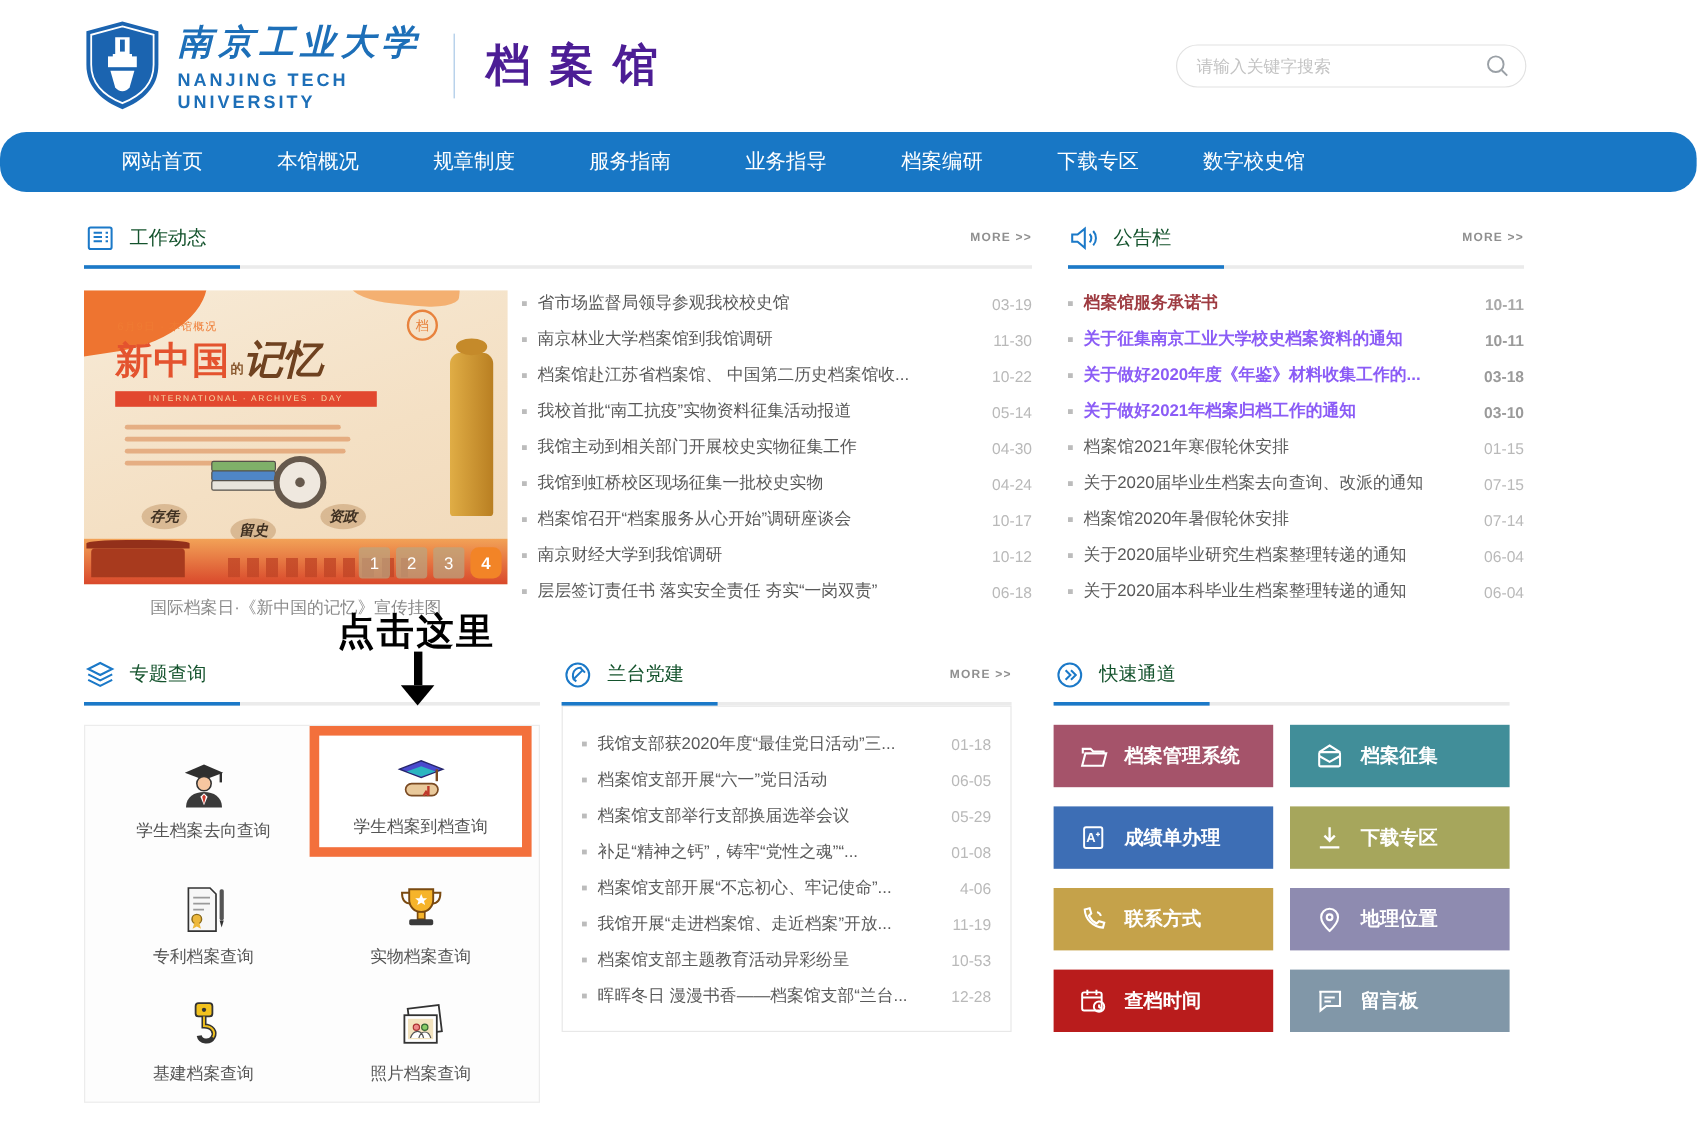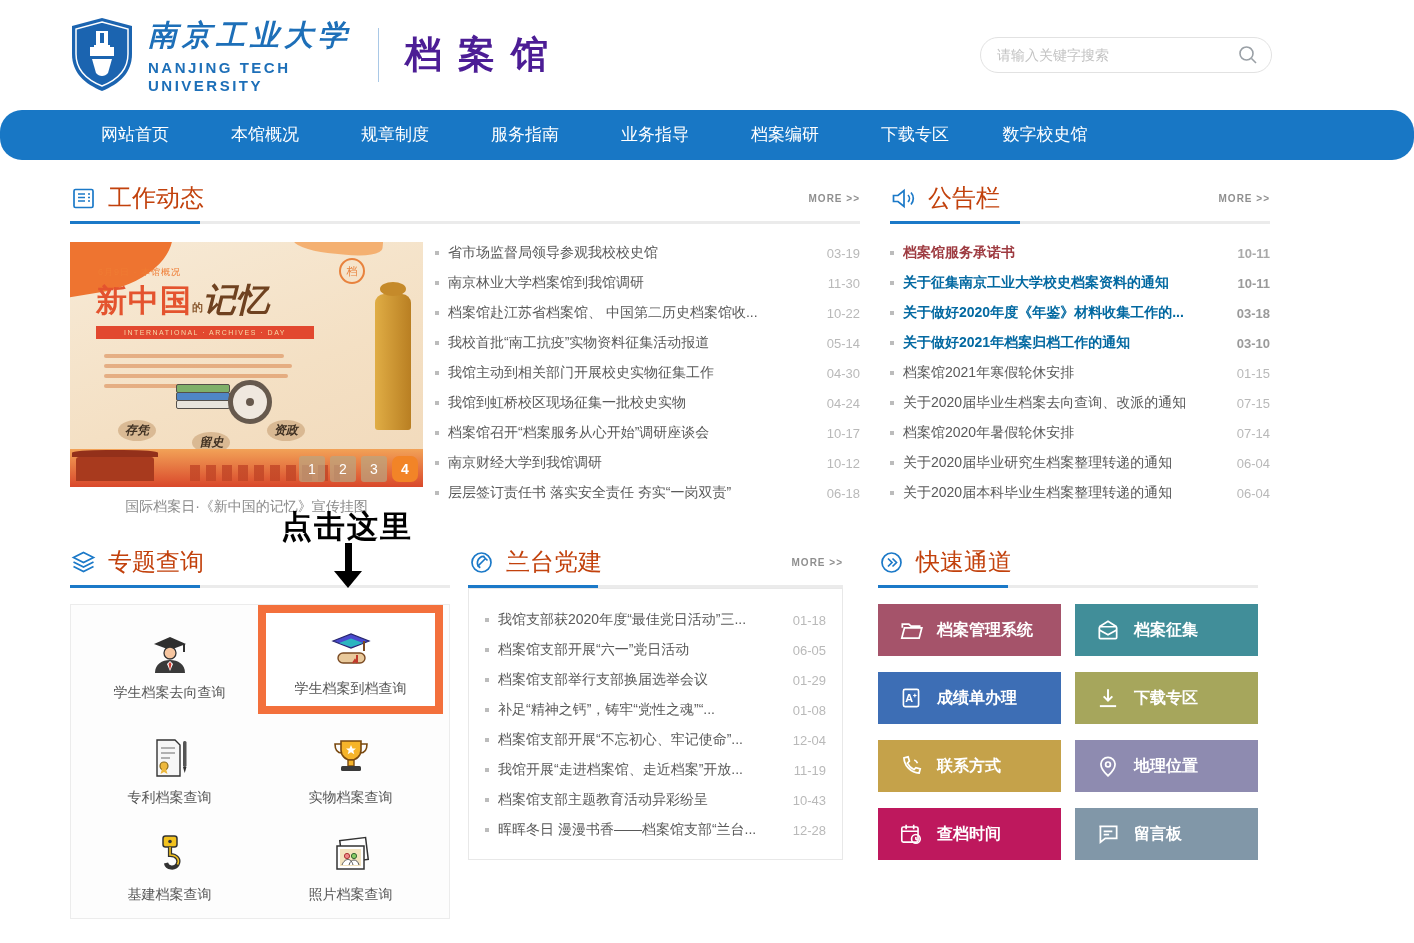--- a/index.html
+++ b/index.html
@@ -21,32 +21,32 @@
   .search input { border: none; outline: none; flex: 1; font-size: 14px; color: #666; font-family: inherit; }
   .search input::placeholder { color: #c3c3c3; }
   
   .nav { height: 50px; background: #1877c5; border-radius: 22px; }
   .nav-inner { margin-left: 70px; display: flex; }
   .nav-item { min-width: 130px; text-align: center; line-height: 50px; color: #fff; font-size: 17px; cursor: pointer; }
   
   .container { width: 1200px; margin: 22px 0 0 70px; }
   .sec-head { display: flex; align-items: center; height: 32px; }
   .sec-icon { width: 27px; height: 27px; margin-right: 11px; flex: none; }
-  .sec-title { color: #c2410c; font-size: 24px; }
+  .sec-title { color: #14532d; font-size: 16px; }
   .sec-more { margin-left: auto; color: #8f8f8f; font-size: 10px; font-weight: bold; letter-spacing: 1px; cursor: pointer; }
   .sec-underline { height: 3px; background: #ebebeb; margin-top: 7px; position: relative; }
   .sec-underline::after { content: ""; position: absolute; left: 0; top: 0; height: 3px; width: 130px; background: #1b79c8; }
   
   .list-item { height: 30px; display: flex; align-items: center; cursor: pointer; }
   .bullet { width: 4px; height: 4px; background: #bcbcbc; margin-right: 9px; flex: none; }
   .item-text { color: #595959; font-size: 14px; flex: 1; white-space: nowrap; overflow: hidden; text-overflow: ellipsis; }
   .item-date { color: #b9b9b9; font-size: 13px; margin-left: 12px; flex: none; }
   .n-red .item-text { color: #9e3b41; font-weight: bold; }
   .n-red .item-date { font-weight: bold; color: #a9a9a9; }
-  .n-bold .item-text { color: #0369a1; font-weight: bold; }
+  .n-bold .item-text { color: #8b5cf6; font-weight: bold; }
   .n-bold .item-date { font-weight: bold; color: #9a9a9a; }
   
   .row1 { display: flex; }
   .col-news { width: 790px; margin-right: 30px; }
   .col-notice { width: 380px; }
   .news-body { display: flex; margin-top: 18px; }
   .carousel { width: 353px; flex: none; }
   .poster { width: 353px; height: 245px; position: relative; overflow: hidden;
     background: linear-gradient(160deg, #f7ead6 0%, #f4e0c4 55%, #f1d9ba 100%); cursor: pointer; }
   .p-corner { position: absolute; left: -46px; top: -42px; width: 150px; height: 92px; background: #ee7430;
@@ -421,41 +421,41 @@
             <span class="item-date">01-18</span>
           </div>
         <div class="list-item">
             <span class="bullet"></span>
             <span class="item-text">档案馆支部开展“六一”党日活动</span>
             <span class="item-date">06-05</span>
           </div>
         <div class="list-item">
             <span class="bullet"></span>
             <span class="item-text">档案馆支部举行支部换届选举会议</span>
-            <span class="item-date">01-29</span>
+            <span class="item-date">05-29</span>
           </div>
         <div class="list-item">
             <span class="bullet"></span>
             <span class="item-text">补足“精神之钙”，铸牢“党性之魂”“...</span>
             <span class="item-date">01-08</span>
           </div>
         <div class="list-item">
             <span class="bullet"></span>
             <span class="item-text">档案馆支部开展“不忘初心、牢记使命”...</span>
-            <span class="item-date">12-04</span>
+            <span class="item-date">4-06</span>
           </div>
         <div class="list-item">
             <span class="bullet"></span>
             <span class="item-text">我馆开展“走进档案馆、走近档案”开放...</span>
             <span class="item-date">11-19</span>
           </div>
         <div class="list-item">
             <span class="bullet"></span>
             <span class="item-text">档案馆支部主题教育活动异彩纷呈</span>
-            <span class="item-date">10-43</span>
+            <span class="item-date">10-53</span>
           </div>
         <div class="list-item">
             <span class="bullet"></span>
             <span class="item-text">晖晖冬日 漫漫书香——档案馆支部“兰台...</span>
             <span class="item-date">12-28</span>
           </div>
       </div>
     </div>
 
     <div class="col-quick">
@@ -504,21 +504,21 @@
           </svg>
           <span>联系方式</span>
         </div>
         <div class="quick-btn" style="background-color: rgb(142, 139, 176);">
           <svg width="26" height="26" viewBox="0 0 24 24" fill="none" stroke="#fff" stroke-width="1.6">
             <path d="M12 21s-6.5-6-6.5-10.5a6.5 6.5 0 1113 0C18.5 15 12 21 12 21z"></path>
               <circle cx="12" cy="10.5" r="2.2"></circle>
           </svg>
           <span>地理位置</span>
         </div>
-        <div class="quick-btn" style="background-color: #be185d;">
+        <div class="quick-btn" style="background-color: #b91c1c;">
           <svg width="26" height="26" viewBox="0 0 24 24" fill="none" stroke="#fff" stroke-width="1.5">
             <rect x="3.5" y="5.5" width="15" height="14" rx="1.5"></rect>
               <path d="M3.5 9.5h15M7.5 3.5v4M14.5 3.5v4"></path>
             <circle cx="16.5" cy="16.5" r="4"></circle>
               <path d="M16.5 14.8v1.9l1.4 1"></path>
           </svg>
           <span>查档时间</span>
         </div>
         <div class="quick-btn" style="background-color: rgb(129, 151, 168);">
           <svg width="26" height="26" viewBox="0 0 24 24" fill="none" stroke="#fff" stroke-width="1.6">

